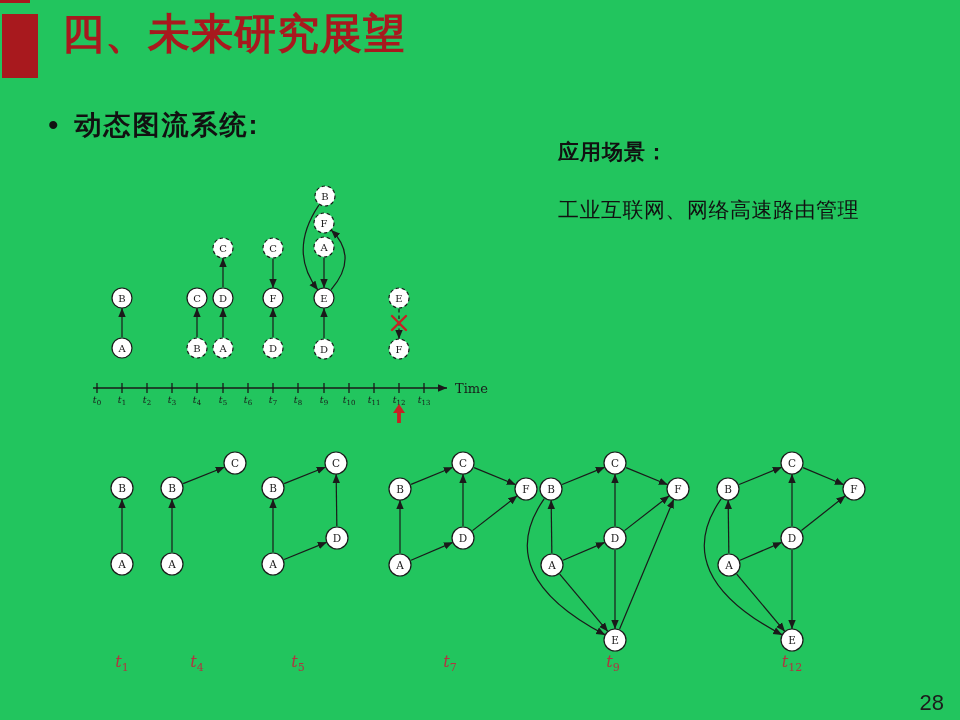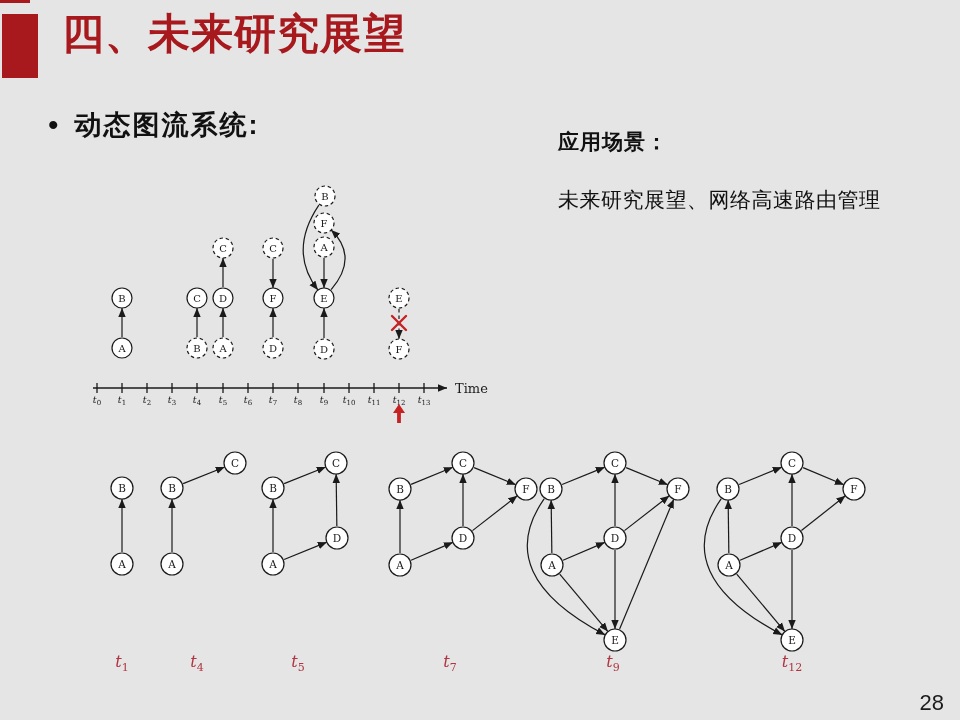--- a/index.html
+++ b/index.html
@@ -1,33 +1,33 @@
 <!DOCTYPE html>
 <html><head>
 <meta charset="utf-8">
 <style>
   html,body{margin:0;padding:0;background:#888;}
   .slide{
-    position:relative; width:960px; height:720px; background:#e5e5e5;
+    position:relative; width:960px; height:720px; background:#22c55e;
     overflow:hidden; font-family:"Liberation Sans", sans-serif;
   }
   .corner-sliver{position:absolute; left:0; top:0; width:30px; height:3px;}
   .title-square{position:absolute; left:2px; top:14px; width:36px; height:64px;}
   .page-title{
     position:absolute; left:62px; top:6px; margin:0;
     font-size:42px; font-weight:900; letter-spacing:1px;
     font-family:"Liberation Sans", sans-serif;
   }
   .bullet-row{
     position:absolute; left:48px; top:108px;
     display:flex; align-items:flex-start; gap:16px; color:#111;
   }
   .bullet-dot{font-size:30px; line-height:34px;}
   .bullet-text{font-size:27px; font-weight:bold; letter-spacing:2px; line-height:34px;}
-  .app-block{position:absolute; left:558px; top:128px; width:370px; color:#111;}
+  .app-block{position:absolute; left:558px; top:138px; width:370px; color:#111;}
   .app-heading{font-size:21px; font-weight:bold; letter-spacing:1px;}
   .app-body{margin-top:30px; font-size:21px; letter-spacing:0.5px;}
   #stream-diagram{position:absolute; left:85px; top:175px;}
   #snapshot-diagram{position:absolute; left:90px; top:445px;}
   .page-number{
     position:absolute; right:16px; bottom:4px;
     font-size:22px; color:#1c1c1c;
   }
   svg text{user-select:none;}
 </style>
@@ -39,21 +39,21 @@
   <div class="title-square" style="background: rgb(168, 25, 30);"></div>
   <h1 class="page-title" style="color: rgb(168, 25, 30);">四、未来研究展望</h1>
 
   <div class="bullet-row">
     <span class="bullet-dot">•</span>
     <span class="bullet-text">动态图流系统:</span>
   </div>
 
   <div class="app-block">
     <div class="app-heading">应用场景：</div>
-    <div class="app-body">未来研究展望、网络高速路由管理</div>
+    <div class="app-body">工业互联网、网络高速路由管理</div>
   </div>
 
   <div id="stream-diagram"><svg width="430" height="252" viewBox="0 0 430 252">
         <defs>
           <marker id="arrow-stream" markerUnits="userSpaceOnUse" markerWidth="10" markerHeight="9" refX="9" refY="4.5" orient="auto">
             <polygon points="0,0.8 9,4.5 0,8.2" fill="#1a1a1a"></polygon>
           </marker>
         </defs>
         <g>
           <circle cx="37" cy="173" r="10" fill="#ffffff" stroke="#1a1a1a" stroke-width="1.2"></circle>

